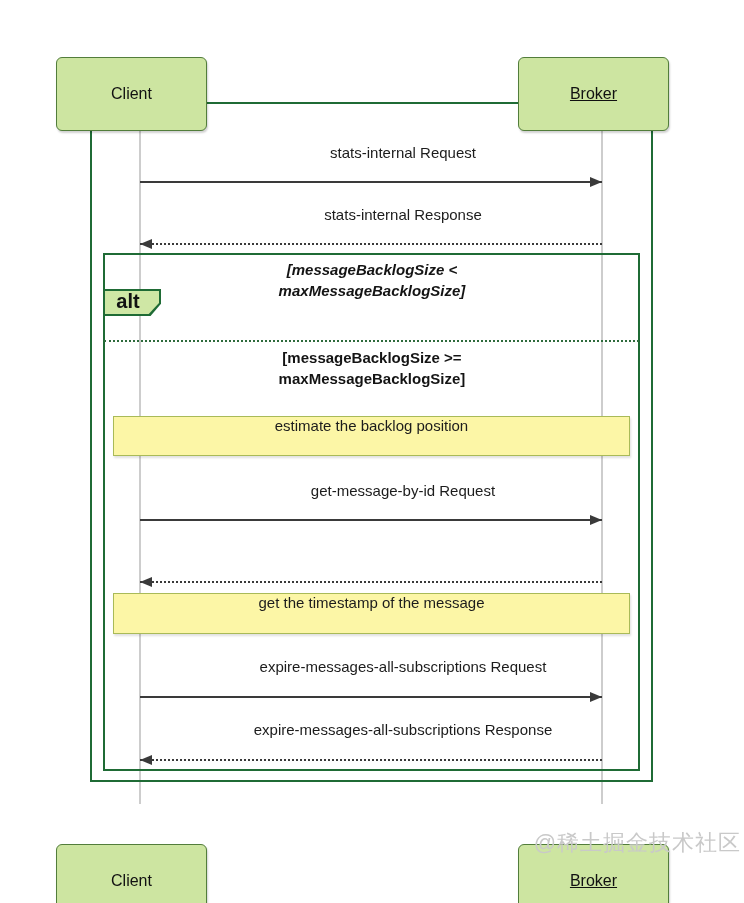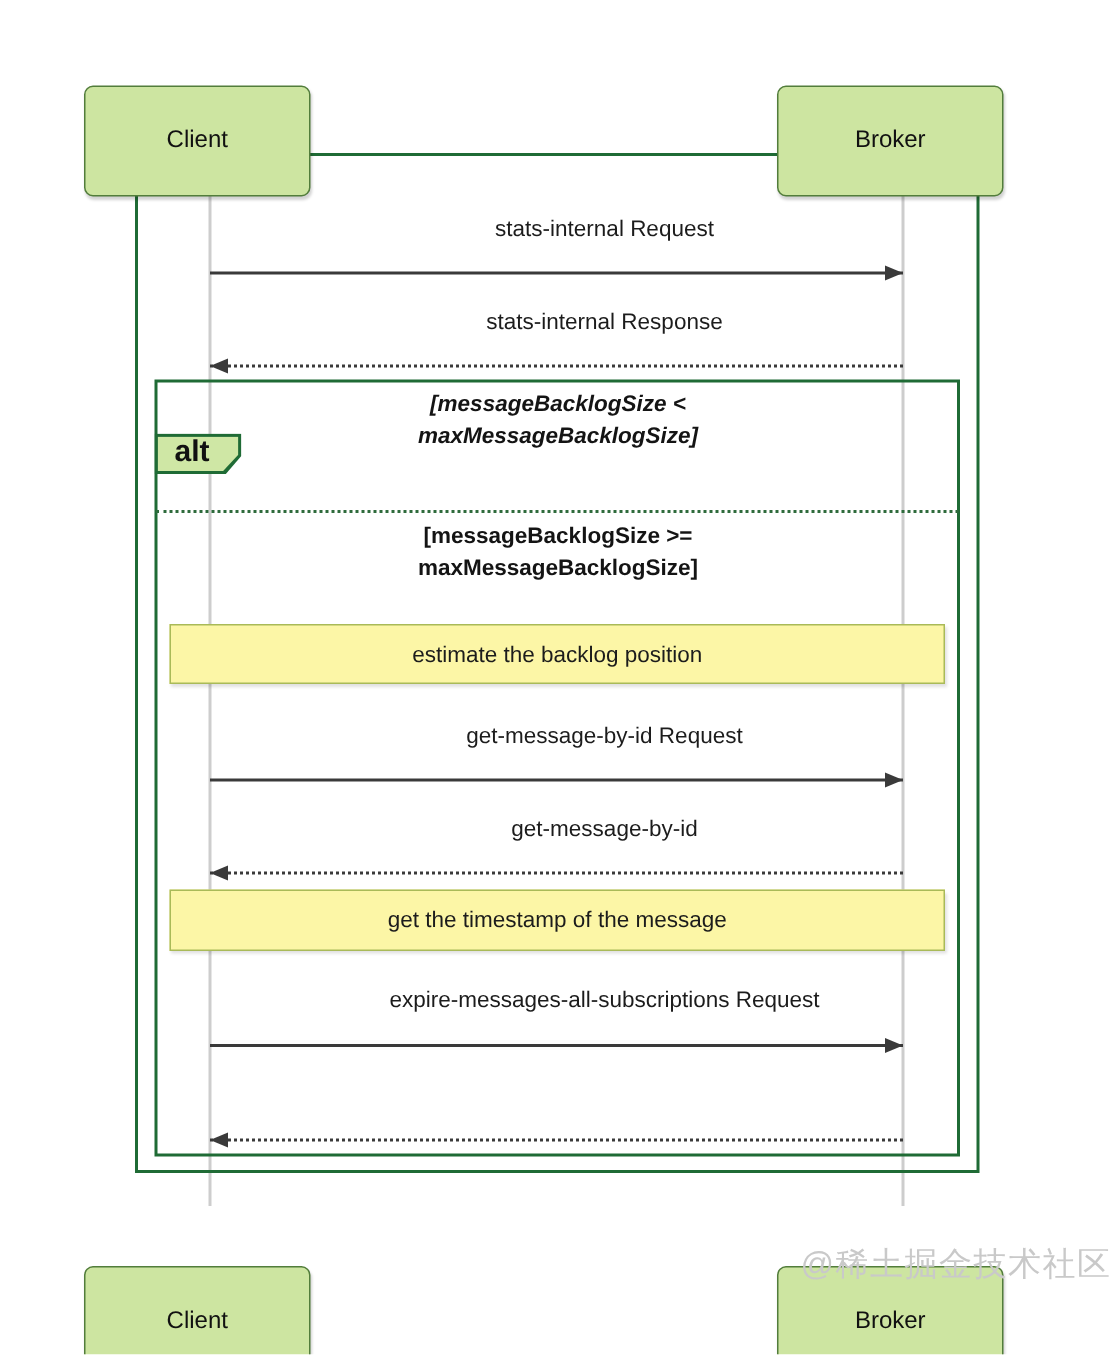--- a/index.html
+++ b/index.html
@@ -15,21 +15,21 @@
   .lifeline.broker { left:601px; }
 
   
   .participant {
     position:absolute; width:151px; height:74px;
     background:#cde5a1; border:1.5px solid #527d3b; border-radius:6px;
     display:flex; align-items:center; justify-content:center;
     font-size:16px; color:#111; box-shadow:1px 2px 2px rgba(0,0,0,0.18);margin-top:40px;
   }
   .p-top { top:17px; } .p-bottom { top:804px; }
-  .p-client { left:56px; } .p-broker { left:518px; }
+  .p-client { left:56px; } .p-broker { left:518px;text-decoration:underline; }
 
   
   .frame { position:absolute; border:2px solid #1f6b35; background:transparent; }
   .frame.loop { left:90px; top:102px; width:563px; height:680px; }
   .frame.alt  { left:103px; top:253px; width:537px; height:518px; }
 
   
   .tab { position:absolute; }
   .tab .tab-outer { position:absolute; inset:0; background:#1f6b35;
     clip-path:polygon(0 0,100% 0,100% 55%,82% 100%,0 100%); }
@@ -62,21 +62,21 @@
   .head { position:absolute; width:0; height:0; top:-4px; }
   .head.right { right:0; border-left:12px solid #3a3a3a;
     border-top:5px solid transparent; border-bottom:5px solid transparent; }
   .head.left { left:0; border-right:12px solid #3a3a3a;
     border-top:5px solid transparent; border-bottom:5px solid transparent; }
 
   
   .note {
     position:absolute; left:113px; width:517px;
     background:#fcf6a6; border:1.5px solid #a9ba58;
-    display:flex; align-items:center; justify-content:center;
+    display:flex; align-items:flex-start; justify-content:center;
     font-size:15px; color:#1c1c1c; box-shadow:1px 2px 2px rgba(0,0,0,0.12);
   }
   .note1 { top:416px; height:40px; }
   .note2 { top:593px; height:41px; }
 
   
   .watermark { position:absolute; right:3px; top:828px; font-size:22px;
     color:#c9c9c9; letter-spacing:1px; }
 </style>
 </head>
@@ -128,36 +128,36 @@
   <div class="note note1">
     <span>estimate the backlog position</span>
   </div>
 
   <div class="msg-label" style="top:482px">get-message-by-id Request</div>
   <div class="arrow solid" style="top:519px">
     <span class="line"></span>
     <span class="head right"></span>
   </div>
 
-  <div class="msg-label" style="top:544px">get-message-by-id</div>
   <div class="arrow dashed" style="top:581px">
     <span class="line"></span>
     <span class="head left"></span>
   </div>
 
   <div class="note note2">
     <span>get the timestamp of the message</span>
   </div>
 
   <div class="msg-label" style="top:658px">expire-messages-all-subscriptions Request</div>
   <div class="arrow solid" style="top:696px">
     <span class="line"></span>
     <span class="head right"></span>
   </div>
 
+  <div class="msg-label" style="top:721px">expire-messages-all-subscriptions Response</div>
   <div class="arrow dashed" style="top:759px">
     <span class="line"></span>
     <span class="head left"></span>
   </div>
 
   <div class="participant p-bottom p-client">
     <span>Client</span>
   </div>
   <div class="participant p-bottom p-broker">
     <span>Broker</span>

